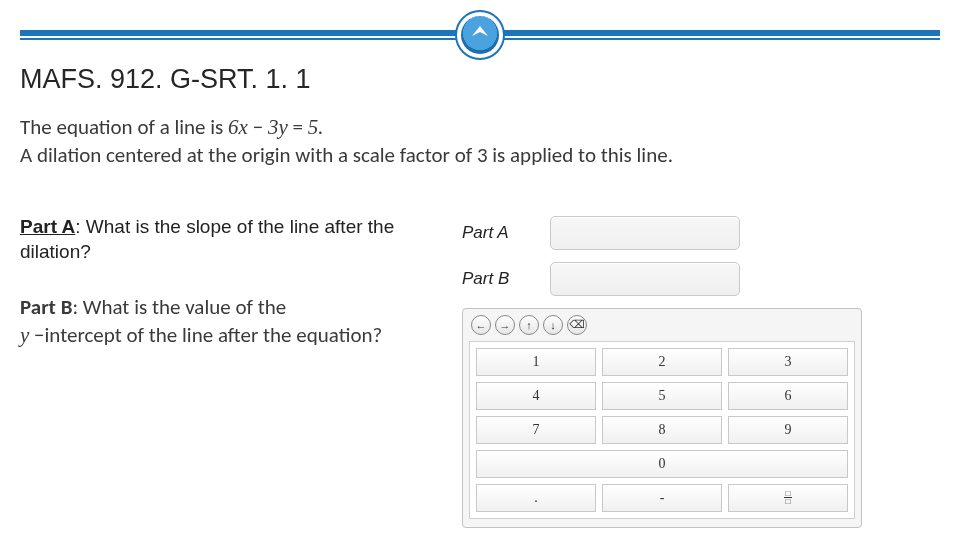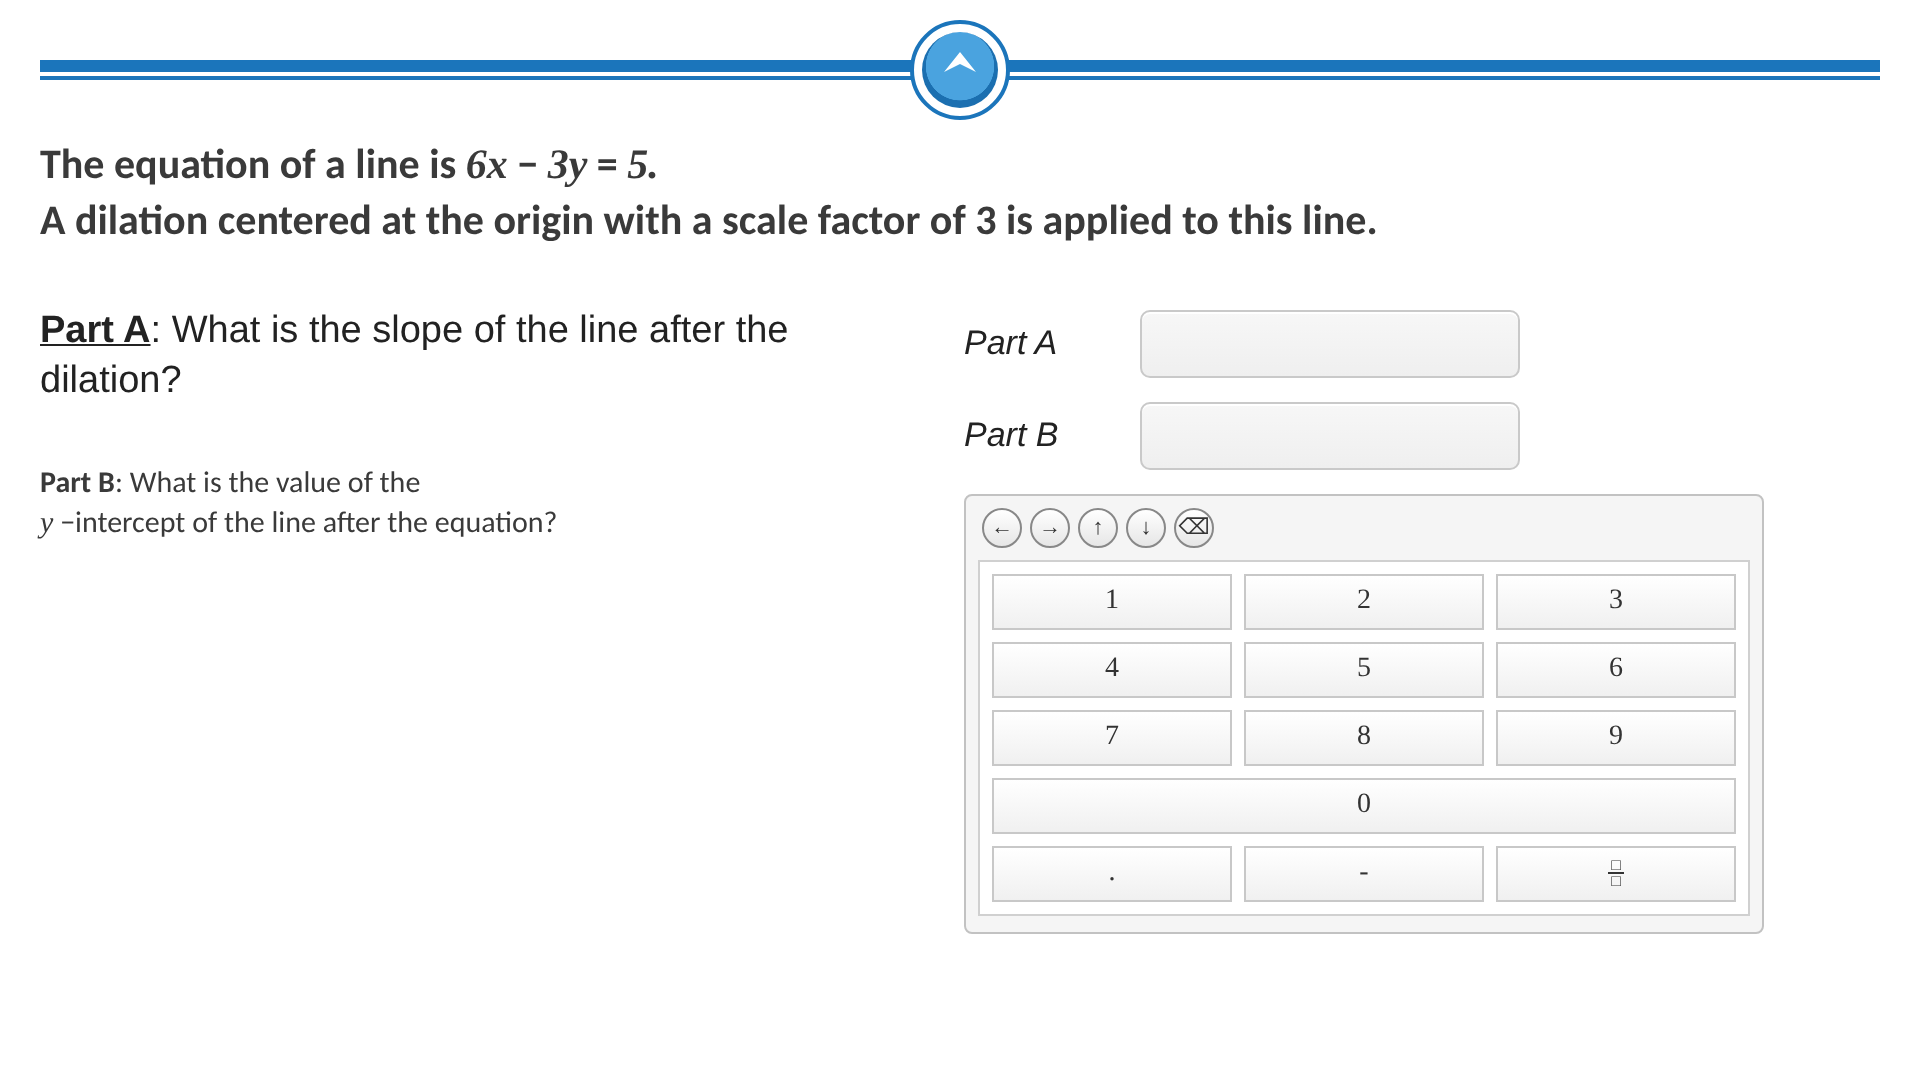--- a/index.html
+++ b/index.html
@@ -6,27 +6,27 @@
   html, body { width: 960px; height: 540px; font-family: Verdana, Geneva, sans-serif; background: #fff; color: #222; }
   .page { width: 960px; height: 540px; position: relative; padding: 0 20px; }
   .header { position: relative; height: 56px; margin-top: 8px; }
   .rule { position: absolute; left: 0; right: 0; background: #1b75bb; }
   .rule.top { top: 22px; height: 6px; }
   .rule.bot { top: 30px; height: 2px; }
   .logo { position: absolute; top: 2px; left: 50%; transform: translateX(-50%); width: 50px; height: 50px; border-radius: 50%; background: #fff; border: 2px solid #1b75bb; display: flex; align-items: center; justify-content: center; }
   .logo-inner { width: 38px; height: 38px; border-radius: 50%; background: radial-gradient(circle at 50% 45%, #4aa3df 0 60%, #1b6fb0 61% 100%); position: relative; }
   .logo-inner::after { content: ""; position: absolute; top: 10px; left: 11px; width: 16px; height: 10px; background: #fff; clip-path: polygon(0 100%, 50% 0, 100% 100%, 50% 60%); }
   .standard { font-family: Verdana, sans-serif; font-size: 27px; color: #262626; margin-top: 0px; }
-  .problem { margin-top: 4px; font-family: 'Segoe UI', Calibri, sans-serif; font-size: 21px; line-height: 1.35; color: #3a3a3a; font-weight: bold; }
+  .problem { margin-top: 18px; font-family: 'Segoe UI', Calibri, sans-serif; font-size: 21px; line-height: 1.35; color: #3a3a3a; }
   .mathit { font-family: 'Cambria Math', 'Times New Roman', serif; font-style: italic; }
-  .columns { display: flex; margin-top: 24px; gap: 32px; justify-content: space-between; }
+  .columns { display: flex; margin-top: 40px; gap: 12px; justify-content: space-between; }
   .left { width: 430px; }
   .right { flex: 1; }
   .partA-q { font-family: Verdana, sans-serif; font-size: 19px; line-height: 1.35; margin-top: 4px; }
-  .partB-q { font-family: 'Segoe UI', Calibri, sans-serif; font-size: 15px; line-height: 1.35; color: #3a3a3a; margin-top: 28px; }
+  .partB-q { font-family: 'Segoe UI', Calibri, sans-serif; font-size: 21px; line-height: 1.35; color: #3a3a3a; margin-top: 28px; }
   .answers { margin-top: 6px; }
   .ans-row { display: flex; align-items: center; gap: 18px; margin-bottom: 12px; }
   .ans-label { font-family: Verdana, sans-serif; font-style: italic; font-size: 17px; width: 70px; text-align: left; }
   .ans-field { width: 190px; height: 34px; border: 1px solid #c9c9c9; border-radius: 5px; background: linear-gradient(#f7f7f7,#efefef); box-shadow: inset 0 1px 0 #fff; }
   .keypad { margin-top: 10px; width: 400px; border: 1px solid #c2c2c2; border-radius: 4px; padding: 6px 6px 8px 6px; background: #f5f5f5; }
   .kp-toolbar { display: flex; gap: 4px; margin-bottom: 6px; padding-left: 2px; }
   .kp-tool { width: 20px; height: 20px; border: 1px solid #888; border-radius: 50%; background: linear-gradient(#fff,#e6e6e6); display: flex; align-items: center; justify-content: center; font-size: 11px; color: #333; }
   .kp-grid { background: #fff; border: 1px solid #d0d0d0; padding: 6px; }
   .kp-row { display: flex; gap: 6px; margin-bottom: 6px; }
   .kp-row:last-child { margin-bottom: 0; }
@@ -41,20 +41,21 @@
 
 <div class="page">
   <div class="header">
     <div class="rule top"></div>
     <div class="rule bot"></div>
     <div class="logo">
       <div class="logo-inner"></div>
     </div>
   </div>
 
+  <div class="standard">MAFS. 912. G-SRT. 1. 1</div>
 
   <div class="problem">
     <div>
       <span>The equation of a line is </span><span class="mathit"><span>6</span><span>x</span></span><span> − </span><span class="mathit"><span>3</span><span>y</span></span><span> = </span><span class="mathit">5.</span>
     </div>
     <div>A dilation  centered at the origin with a scale factor of 3 is applied to this line.</div>
   </div>
 
   <div class="columns">
     <div class="left">

